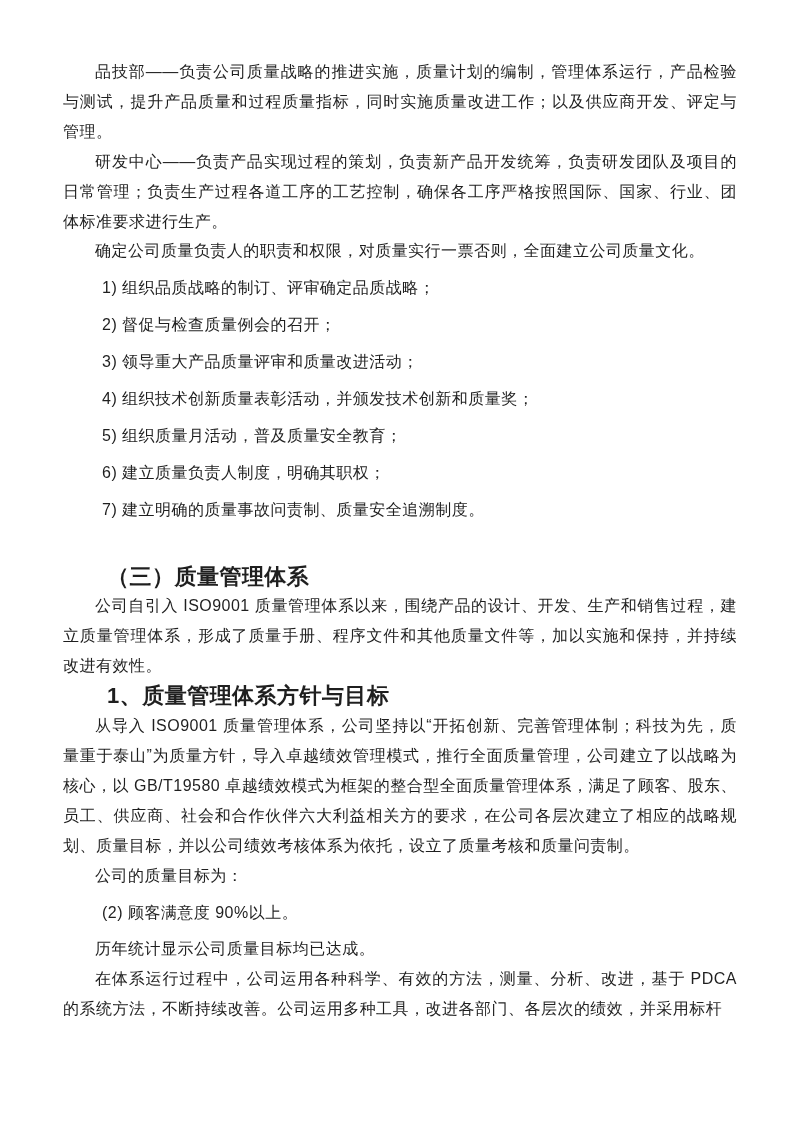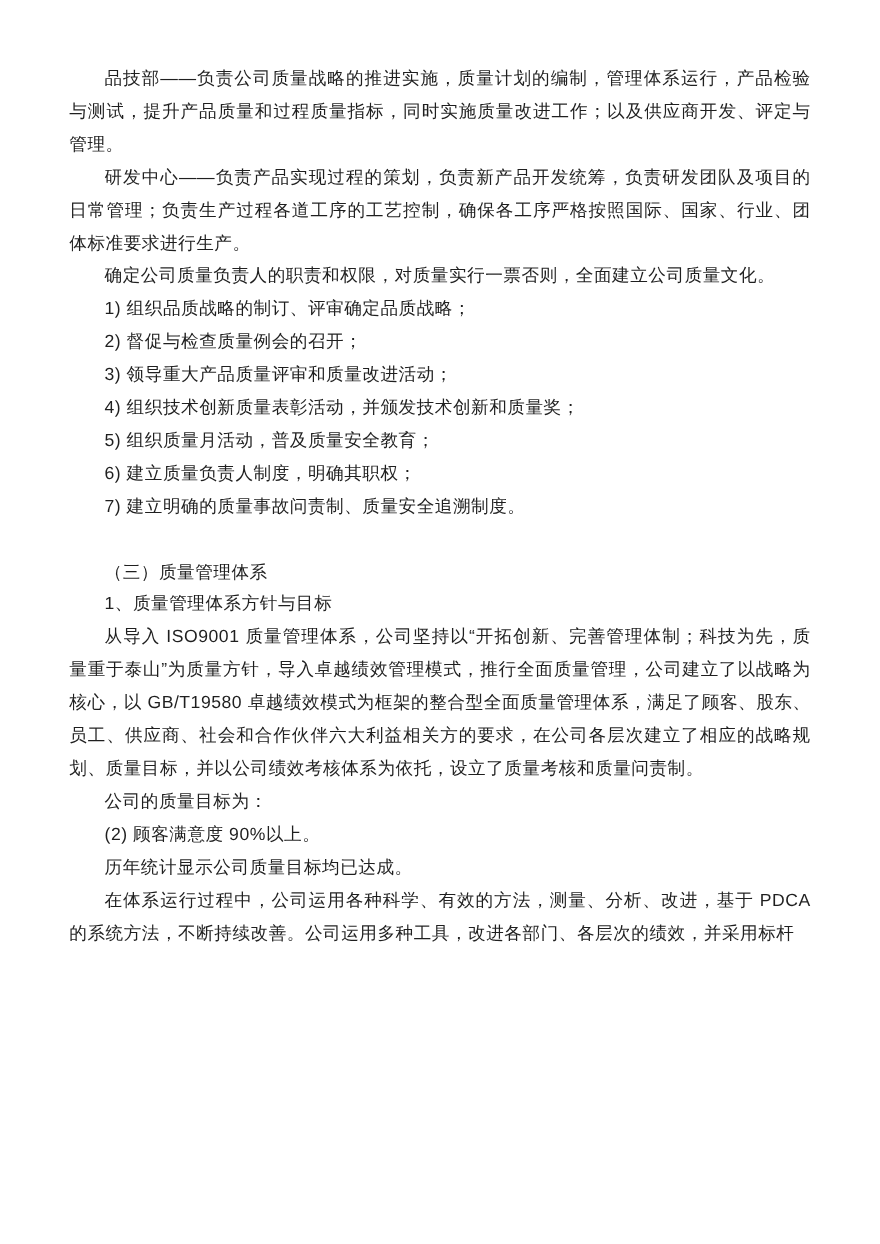--- a/index.html
+++ b/index.html
@@ -23,28 +23,28 @@
     font-size: 16px;
     line-height: 29.9px;
     letter-spacing: 0.03em;
     text-align: justify;
   }
   .para {
     margin: 0;
     text-indent: 2em;
   }
   .list-item {
-    margin: 0;
+    margin: 7px;
     text-indent: 2em;
   }
   .heading {
     margin: 0;
     text-indent: 2em;
-    font-weight: normal;
-    font-size: 16px;
+    font-weight: bold;
+    font-size: 22px;
   }
   .spacer {
     height: 29.9px;
   }
 </style>
 </head>
 <body>
 
 <div class="page">
 
@@ -60,20 +60,21 @@
   <p class="list-item">3) 领导重大产品质量评审和质量改进活动；</p>
   <p class="list-item">4) 组织技术创新质量表彰活动，并颁发技术创新和质量奖；</p>
   <p class="list-item">5) 组织质量月活动，普及质量安全教育；</p>
   <p class="list-item">6) 建立质量负责人制度，明确其职权；</p>
   <p class="list-item">7) 建立明确的质量事故问责制、质量安全追溯制度。</p>
 
   <div class="spacer"></div>
 
   <h3 class="heading">（三）质量管理体系</h3>
 
+  <p class="para">公司自引入 ISO9001 质量管理体系以来，围绕产品的设计、开发、生产和销售过程，建立质量管理体系，形成了质量手册、程序文件和其他质量文件等，加以实施和保持，并持续改进有效性。</p>
 
   <h4 class="heading">1、质量管理体系方针与目标</h4>
 
   <p class="para">从导入 ISO9001 质量管理体系，公司坚持以“开拓创新、完善管理体制；科技为先，质量重于泰山”为质量方针，导入卓越绩效管理模式，推行全面质量管理，公司建立了以战略为核心，以 GB/T19580 卓越绩效模式为框架的整合型全面质量管理体系，满足了顾客、股东、员工、供应商、社会和合作伙伴六大利益相关方的要求，在公司各层次建立了相应的战略规划、质量目标，并以公司绩效考核体系为依托，设立了质量考核和质量问责制。</p>
 
   <p class="para">公司的质量目标为：</p>
 
   <p class="list-item">(2) 顾客满意度 90%以上。</p>
 
   <p class="para">历年统计显示公司质量目标均已达成。</p>

